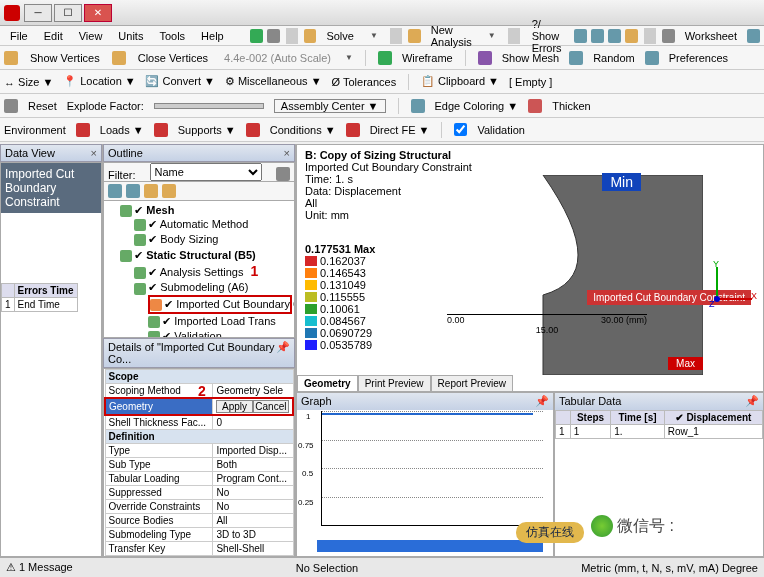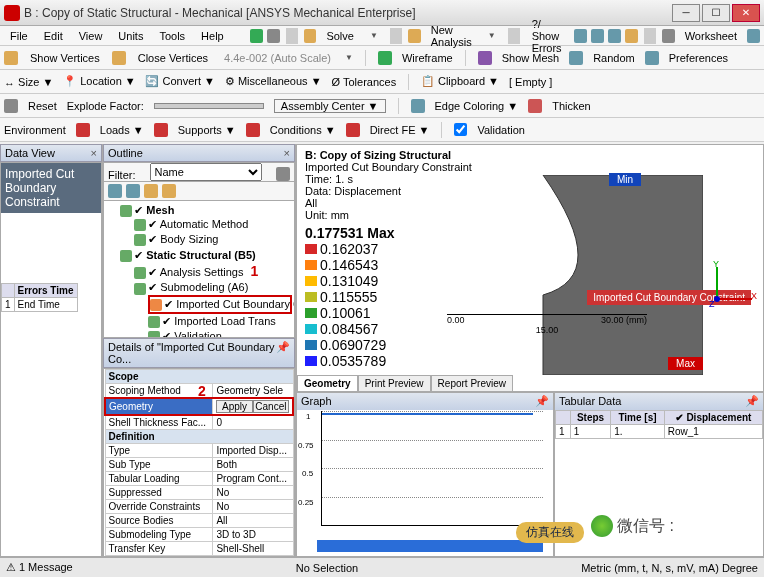--- a/index.html
+++ b/index.html
@@ -41,26 +41,26 @@
   .details table { width:100%; border-collapse:collapse; }
   .details td { border:1px solid #ccc; padding:1px 3px; }
   .details .sec-head td { background:#d7e2ef; font-weight:bold; }
   .details .sel td:first-child { background:#3a6dc4; color:#fff; }
   .apply-cancel { display:flex; }
   .apply-cancel span { flex:1; text-align:center; border:1px solid #888; background:#eee; font-size:10px; }
   .centercol { flex:1; display:flex; flex-direction:column; position:relative; }
   .viewport { flex:1; background:#fff; position:relative; border:1px solid #aaa; overflow:hidden; }
   .vp-info { position:absolute; top:4px; left:8px; font-size:11px; }
   .vp-info .title { font-weight:bold; }
-  .legend { position:absolute; top:80px; left:8px; font-size:14px; }
+  .legend { position:absolute; top:98px; left:8px; font-size:11px; }
   .legend .max { font-weight:bold; }
   .legend-item { display:flex; align-items:center; gap:3px; }
   .legend-swatch { width:12px; height:10px; }
   .mesh-shape { position:absolute; top:30px; right:60px; width:190px; height:200px; }
-  .min-badge { position:absolute; top:28px; right:122px; background:#14b; color:#fff; font-size:10px; padding:1px 8px; }
+  .min-badge { position:absolute; top:28px; right:122px; background:#14b; color:#fff; font-size:14px; padding:1px 8px; }
   .max-badge { position:absolute; top:212px; right:60px; background:#c00; color:#fff; font-size:10px; padding:1px 8px; }
   .annot { position:absolute; top:145px; right:12px; background:#c33; color:#fff; font-size:10px; padding:2px 6px; }
   .num1 { position:absolute; color:#c00; font-weight:bold; font-size:14px; }
   .triad { position:absolute; right:6px; bottom:80px; font-size:9px; }
   .scale-bar { position:absolute; bottom:56px; left:150px; font-size:9px; }
   .vp-tabs { position:absolute; bottom:0; left:0; display:flex; font-size:10px; }
   .vp-tab { border:1px solid #aaa; border-bottom:none; padding:2px 6px; background:#eee; }
   .vp-tab.active { background:#fff; font-weight:bold; }
   .bottom-row { height:165px; display:flex; }
   .graph-pane { flex:1; border:1px solid #aaa; background:#fff; position:relative; }
@@ -74,21 +74,20 @@
   .statusbar { position:absolute; bottom:0; left:0; right:0; height:20px; background:#e8e8e8; border-top:1px solid #aaa; display:flex; align-items:center; font-size:11px; padding:0 6px; justify-content:space-between; }
   .wm { position:absolute; right:90px; bottom:40px; font-size:16px; color:#444; display:flex; align-items:center; gap:4px; z-index:50; }
   .wm-ic { width:22px; height:22px; border-radius:50%; background:radial-gradient(#7c3,#393); }
   .chat-badge { position:absolute; right:180px; bottom:34px; background:#e2b84d; border-radius:10px; padding:2px 10px; font-size:12px; color:#124; z-index:50; }
 </style>
 </head>
 <body>
 
 <div class="titlebar">
   <span class="titlebar-icon"></span>
-  <span class="titlebar-title">B : Copy of Static Structural - Mechanical [ANSYS Mechanical Enterprise]</span>
   <div class="win-btns">
     <div class="win-btn">─</div>
     <div class="win-btn">☐</div>
     <div class="win-btn close">✕</div>
   </div>
 </div>
 
 <div class="menubar">
   <span>File</span>
   <span>Edit</span>

